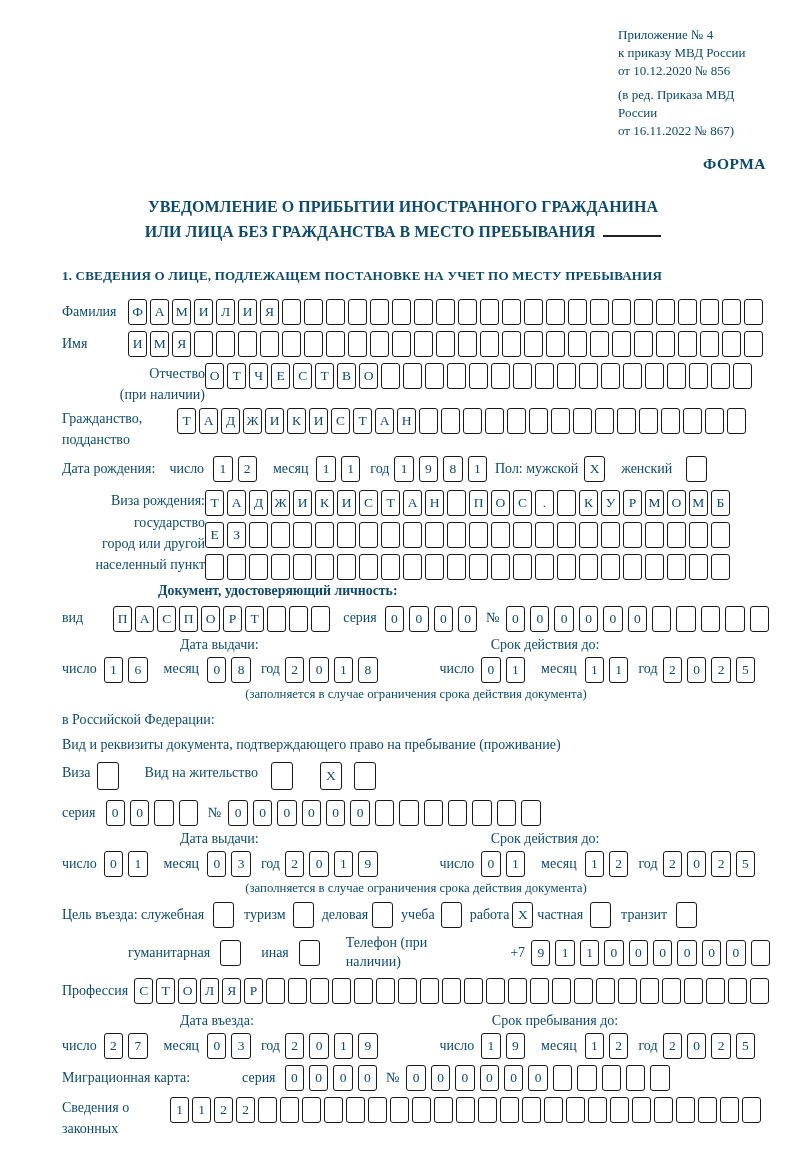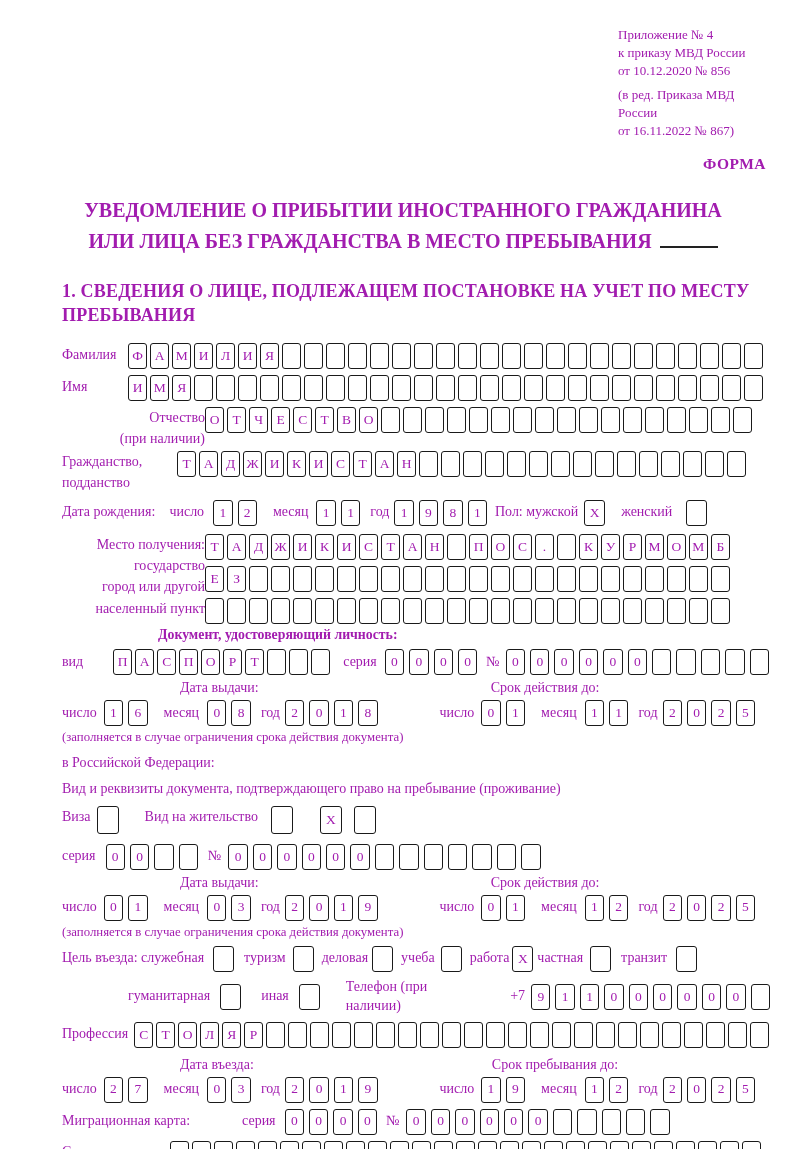--- a/index.html
+++ b/index.html
@@ -1,30 +1,30 @@
 <!DOCTYPE html>
 <html><head>
 <meta charset="utf-8">
 <style>
   html,body{margin:0;padding:0;background:#fff;}
   .page{
     width:800px;height:1149px;box-sizing:border-box;position:relative;
-    background:#fff;color:#a21caf;overflow:hidden;
+    background:#fff;color:#0c4a6e;overflow:hidden;
     font-family:"Liberation Serif","DejaVu Serif",serif;
     font-size:14px;line-height:1.35;
     padding:26px 30px 0 62px;
   }
   
   .law-ref{margin-left:556px;font-size:13px;line-height:1.4;}
   .law-ref .l4{margin-top:5px;}
   .forma{margin-top:14px;margin-right:4px;text-align:right;font-weight:bold;font-size:15.5px;letter-spacing:.5px;}
   
-  .title{margin-top:20px;margin-left:-26px;text-align:center;font-weight:bold;font-size:20px;line-height:1.55;}
+  .title{margin-top:20px;margin-left:-26px;text-align:center;font-weight:bold;font-size:16px;line-height:1.55;}
   .title .uline{display:inline-block;width:58px;border-bottom:2px solid #222;height:14px;margin-left:8px;}
-  .sec1{margin-top:22px;font-weight:bold;font-size:18px;letter-spacing:.2px;}
+  .sec1{margin-top:22px;font-weight:bold;font-size:13px;letter-spacing:.2px;}
   
   .r{display:flex;align-items:center;}
   .rt{display:flex;align-items:flex-start;}
   .lbl{flex:0 0 auto;}
   .mb6{margin-bottom:6px;} .mb4{margin-bottom:4px;} .mb8{margin-bottom:8px;} .mb2{margin-bottom:2px;text-align:right;}
   .w66{width:66px;} .w143{width:143px;} .w115{width:115px;} .w51{width:51px;} .w108{width:108px;}
   
   .cells{display:flex;gap:2.6px;}
   .cell{
     flex:0 0 auto;width:19.4px;height:26px;box-sizing:border-box;
@@ -39,21 +39,21 @@
   .multiline div{line-height:1.52;}
   
   .dh{display:flex;font-size:14px;margin-bottom:2px;}
   .dh .h1{margin-left:118px;}
   .dh .h2{margin-left:232px;}
   .dh .h2b{margin-left:238px;}
   .dl0{margin-right:7px;}
   .dl{margin:0 8px 0 16px;}
   .dl2{margin:0 5px 0 10px;}
   .g2{margin-left:62px;display:flex;align-items:center;}
-  .note{font-size:12.8px;text-align:left;margin:3px 0 5px 0;}
+  .note{font-size:12.8px;text-align:center;margin:3px 0 5px 0;}
   .dochdr{font-weight:bold;font-size:13.8px;margin:1px 0 5px 96px;}
   .stayline{line-height:1.65;margin-top:2px;}
   
   .cbrow{display:flex;align-items:flex-start;margin:6px 0 8px 0;}
   .cbrow .item{display:flex;align-items:flex-start;}
   .cbrow .txt{line-height:1.5;}
   .cbrow .ctr{text-align:center;}
   .sp{flex:0 0 auto;}
 </style>
 </head>
@@ -242,21 +242,21 @@
           <div class="cell">X</div>
         </div>
       <span class="sp" style="margin:0 14px 0 16px;">женский</span>
       <div class="cells cb">
           <div class="cell"></div>
         </div>
     </div>
 
     <div class="rt mb2">
       <div class="lbl w143 multiline">
-        <div>Место получения:</div>
+        <div>Виза рождения:</div>
         <div>государство</div>
         <div>город или другой</div>
         <div>населенный пункт</div>
       </div>
       <div class="stack">
         <div class="cells">
             <div class="cell">Т</div>
             <div class="cell">А</div>
             <div class="cell">Д</div>
             <div class="cell">Ж</div>

